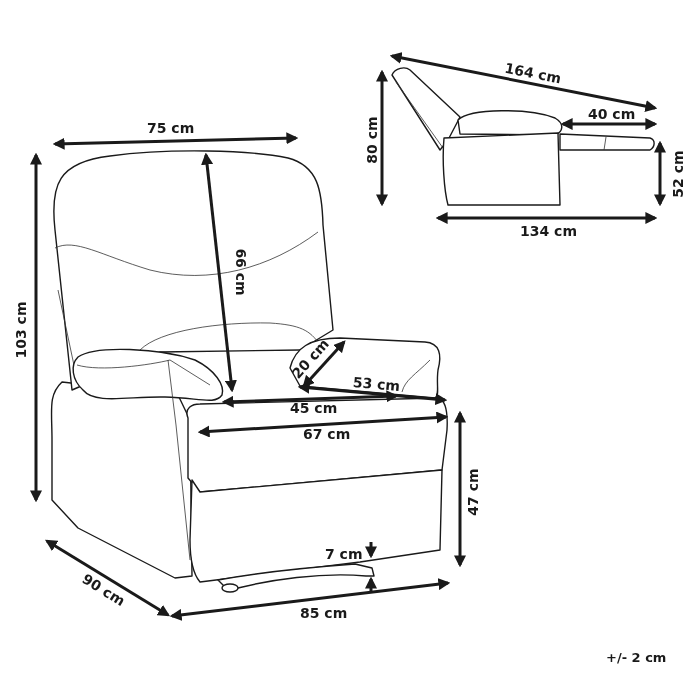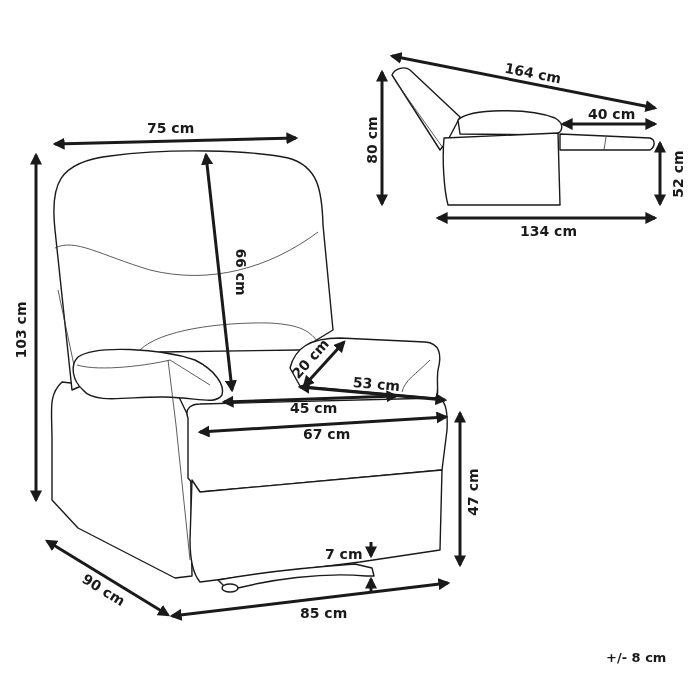--- a/index.html
+++ b/index.html
@@ -100,13 +100,13 @@
     <text class="lbl" x="300" y="618">85 cm</text>
 
     <text class="lbl" transform="translate(532,78) rotate(11)" text-anchor="middle">164 cm</text>
     <text class="lbl" x="588" y="119">40 cm</text>
     <text class="lbl" transform="translate(377,140) rotate(-90)" text-anchor="middle">80 cm</text>
     <text class="lbl" transform="translate(683,174) rotate(-90)" text-anchor="middle">52 cm</text>
     <text class="lbl" x="520" y="236">134 cm</text>
   </g>
 </svg>
 
-<div class="tol">+/- 8 cm</div>
+<div class="tol">+/- 2 cm</div>
 
 </body></html>

